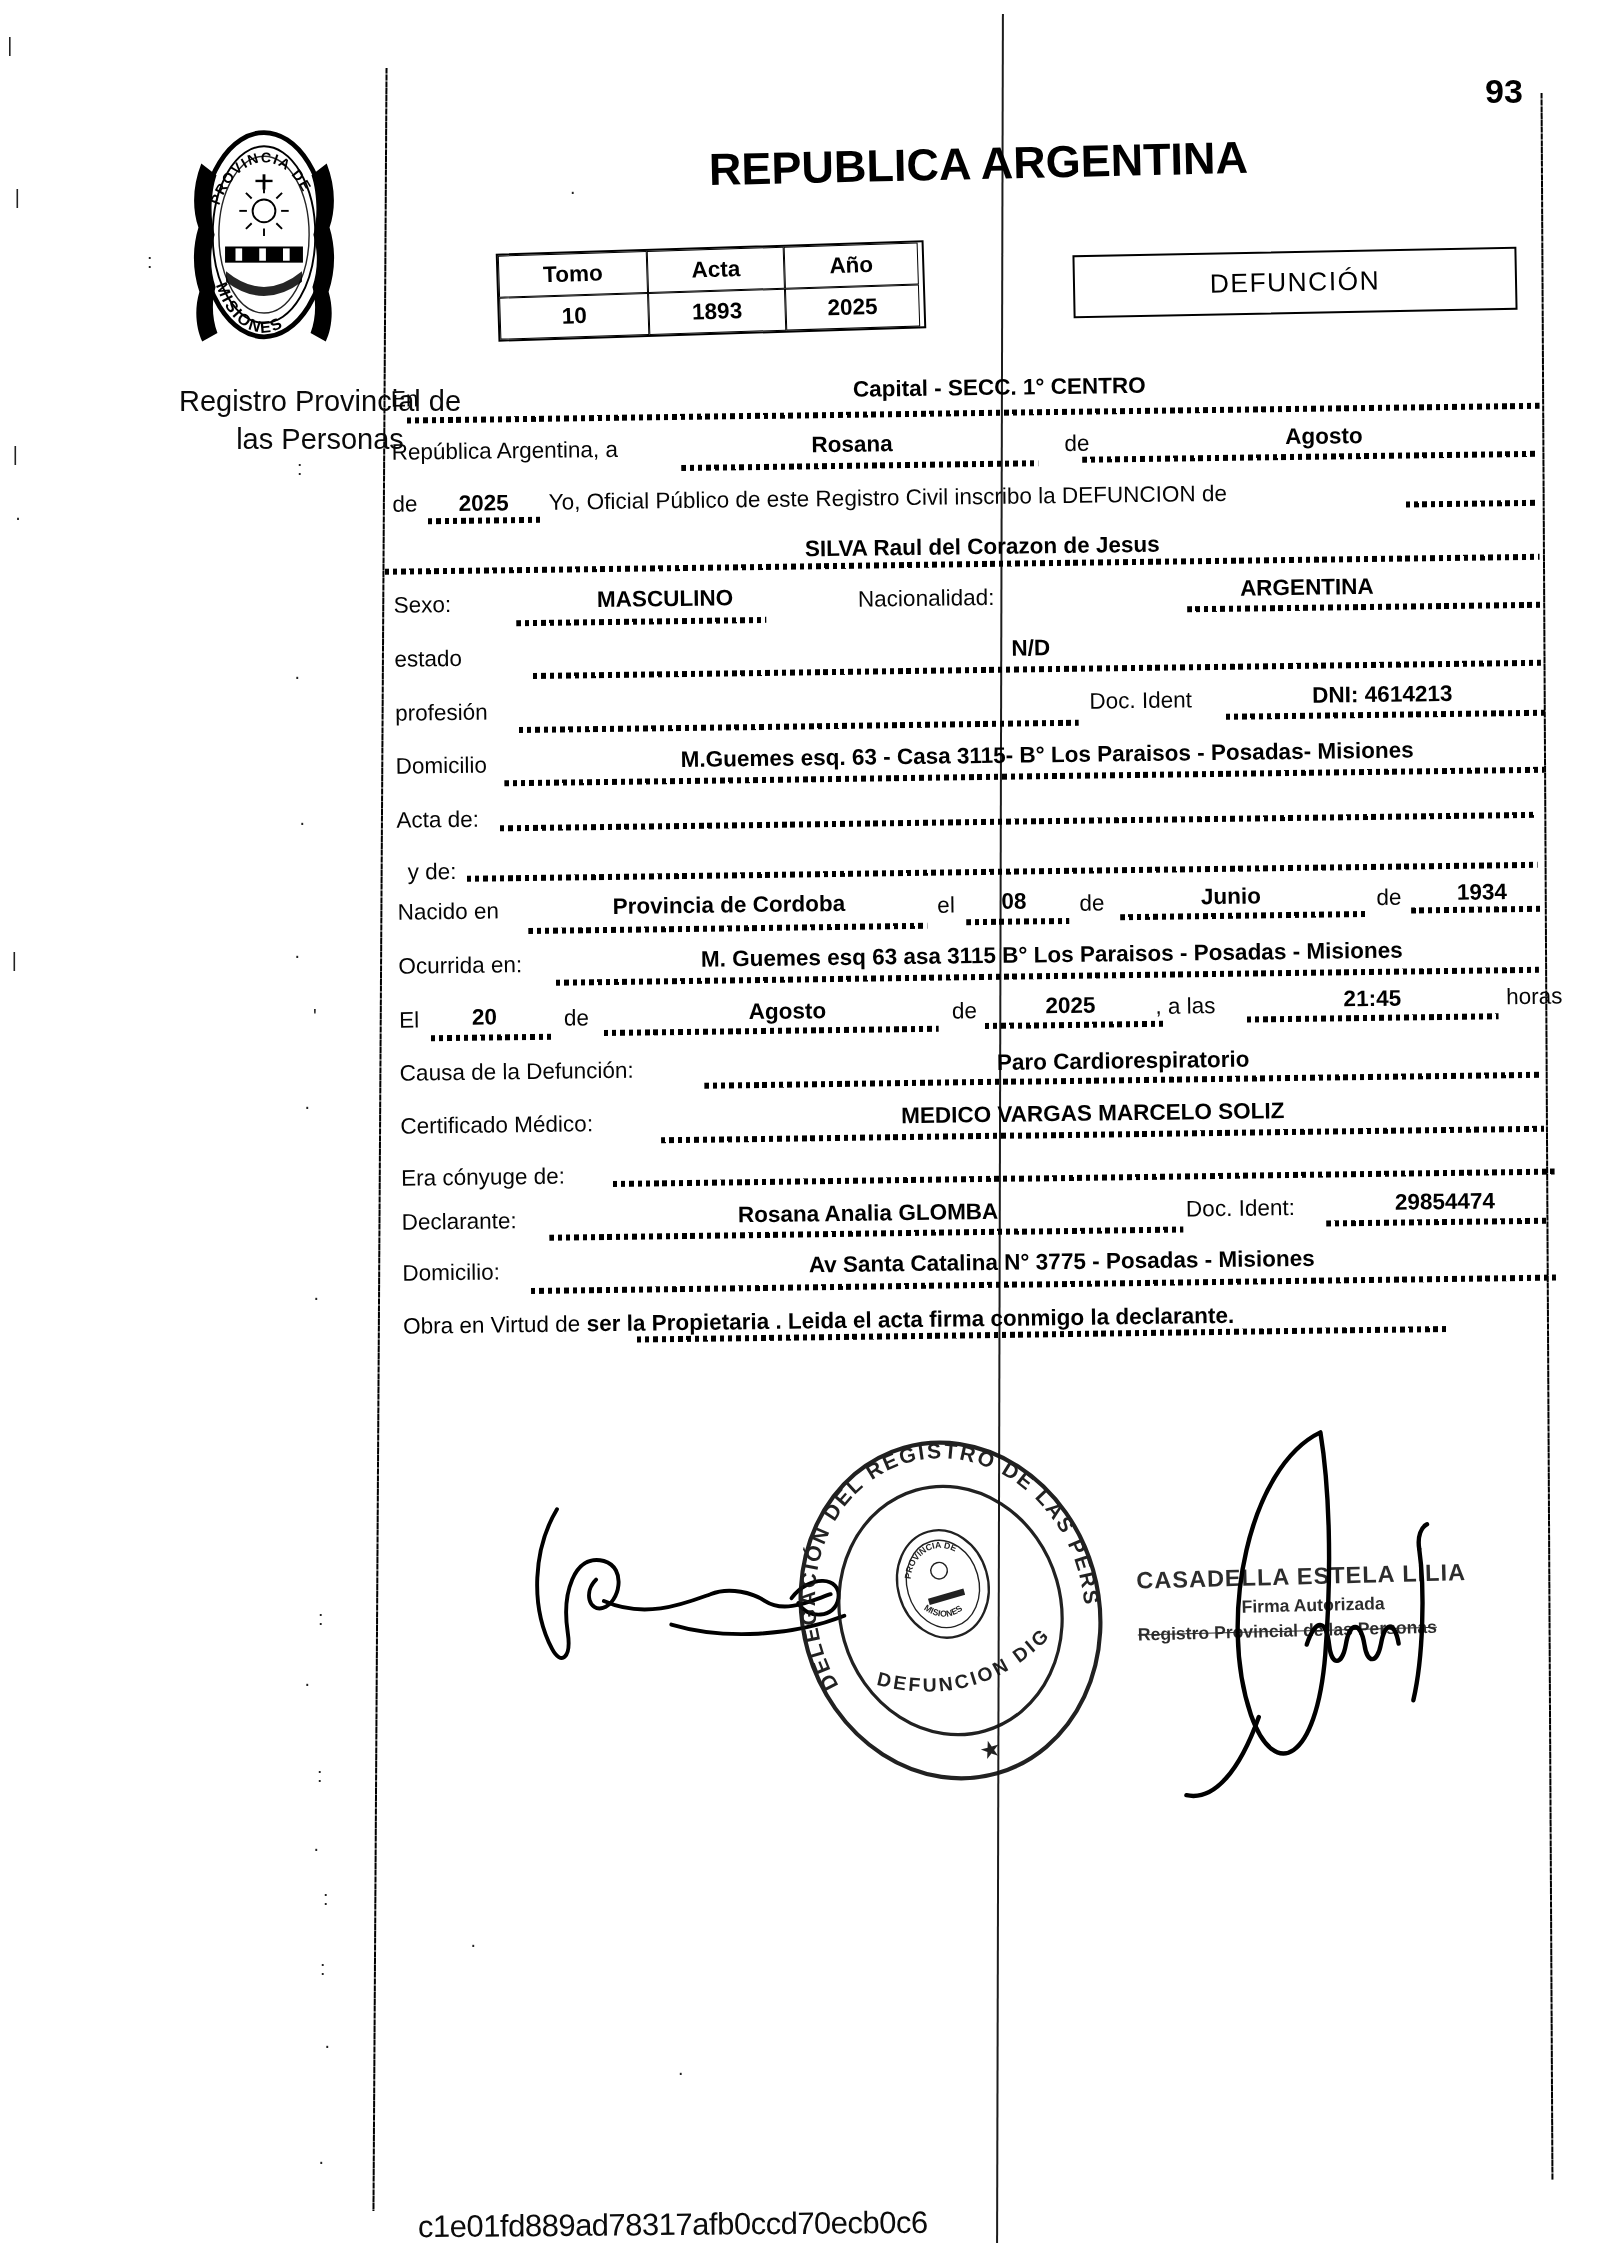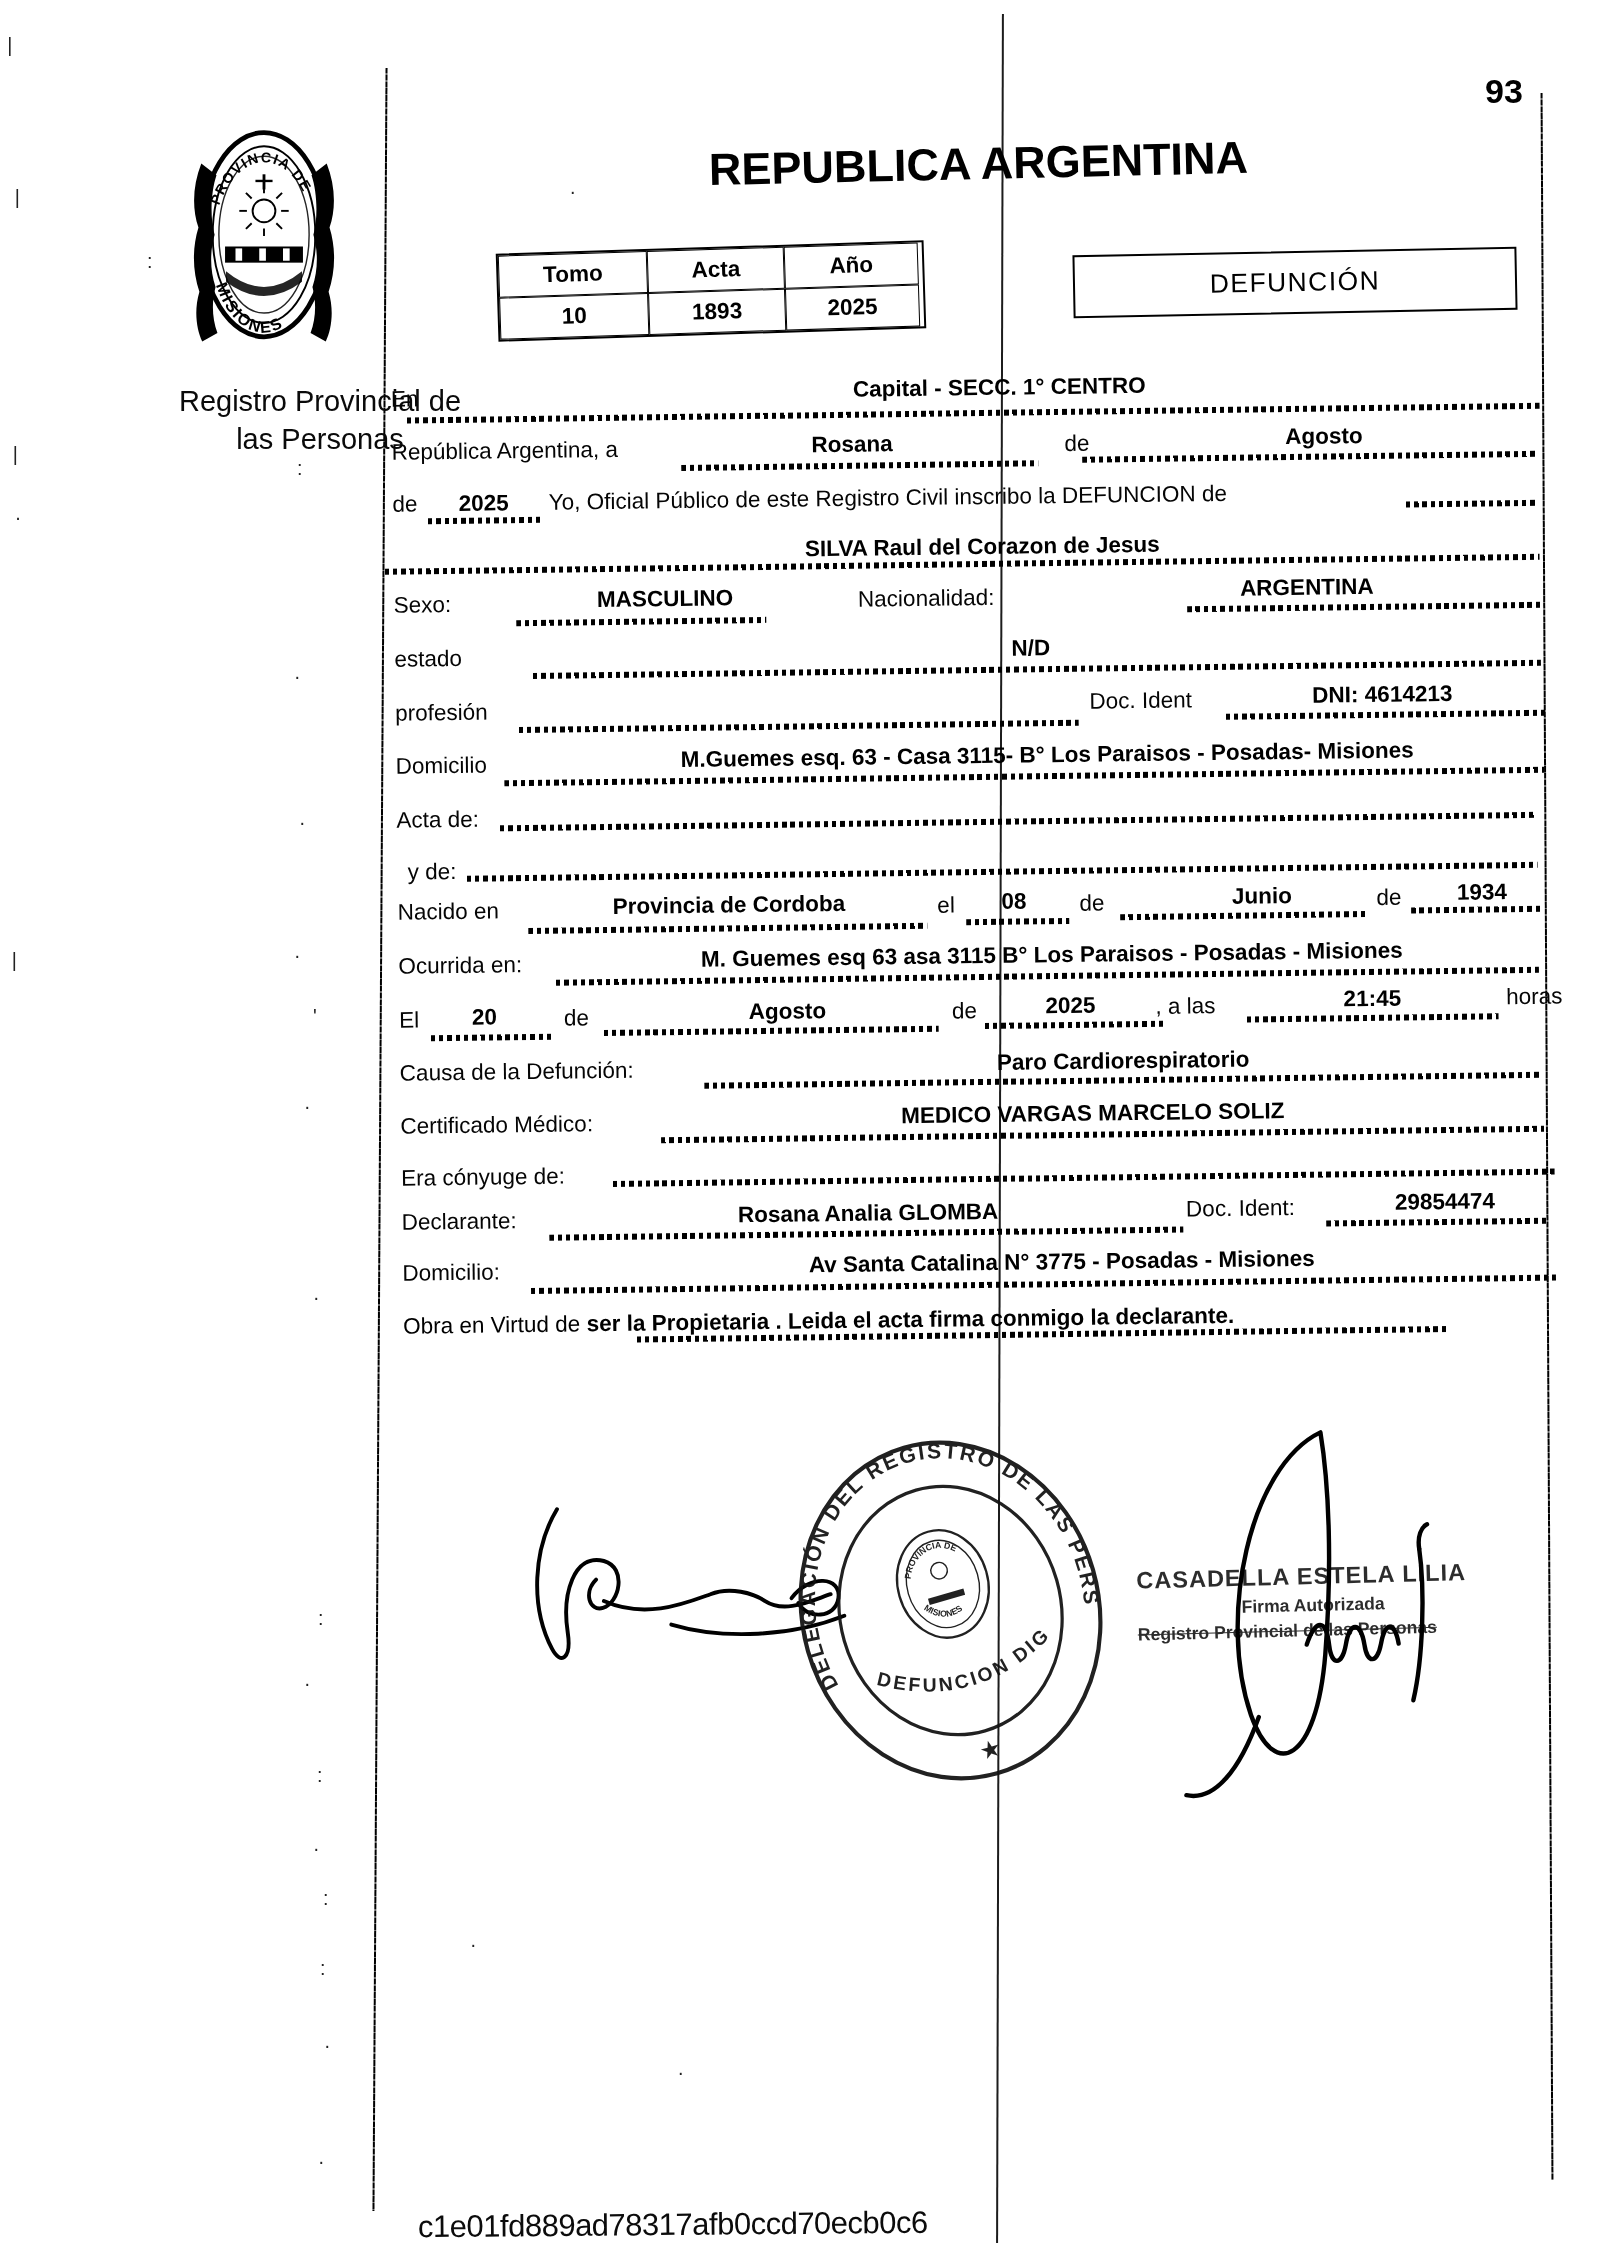--- a/index.html
+++ b/index.html
@@ -164,21 +164,21 @@
     <div class="dots" style="left:122px;top:455px;width:1037px"></div>
 
     <span class="lbl" style="left:29px;top:488px">y de:</span>
     <div class="dots" style="left:88px;top:505px;width:1071px"></div>
 
     <span class="lbl" style="left:18.6px;top:528px">Nacido en</span>
     <span class="val" style="left:350px;top:525px">Provincia de Cordoba</span>
     <span class="lblc" style="left:567px;top:528px">el</span>
     <span class="val" style="left:635px;top:525px">08</span>
     <span class="lblc" style="left:713px;top:528px">de</span>
-    <span class="val" style="left:883px;top:523px">Junio</span>
+    <span class="val" style="left:852px;top:523px">Junio</span>
     <span class="lblc" style="left:1010px;top:526px">de</span>
     <span class="val" style="left:1103px;top:522px">1934</span>
     <div class="dots" style="left:149px;top:558px;width:399px"></div>
     <div class="dots" style="left:587px;top:555px;width:103px"></div>
     <div class="dots" style="left:741px;top:552px;width:245px"></div>
     <div class="dots" style="left:1032px;top:549px;width:132px"></div>
 
     <span class="lbl" style="left:18.6px;top:582px">Ocurrida en:</span>
     <span class="val" style="left:672px;top:579px">M. Guemes esq 63 asa 3115 B° Los Paraisos - Posadas - Misiones</span>
     <div class="dots" style="left:176px;top:610px;width:983px"></div>

